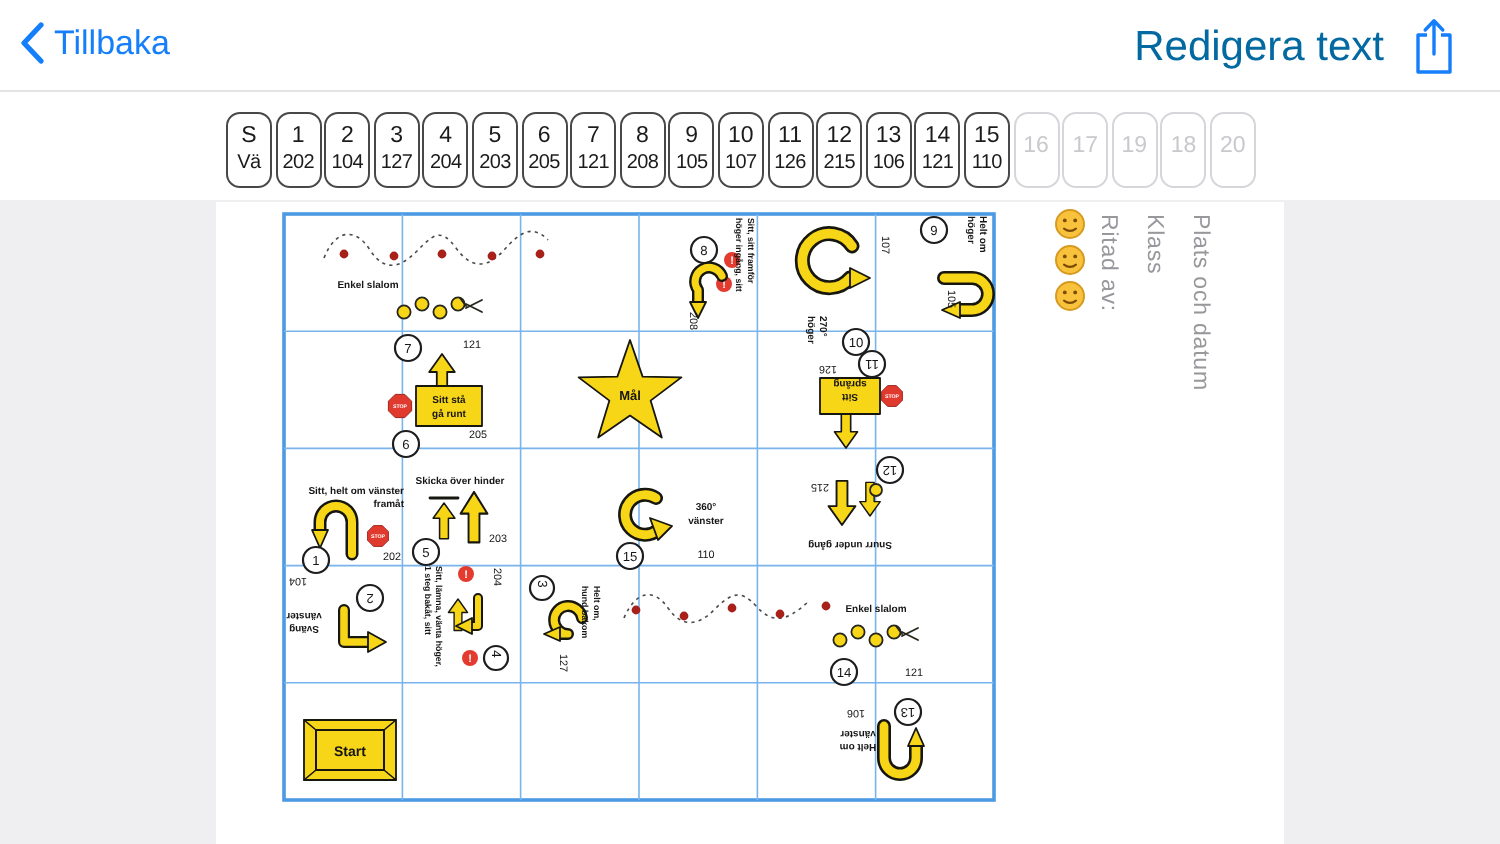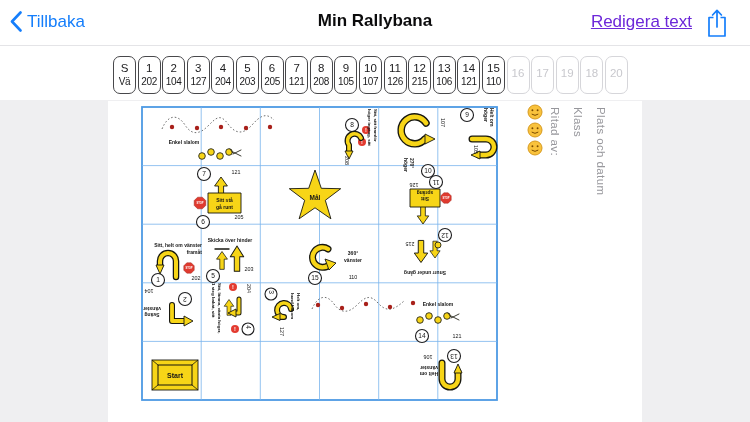--- a/index.html
+++ b/index.html
@@ -3,21 +3,21 @@
 <meta charset="utf-8">
 <style>
   html,body{margin:0;padding:0;background:#fff;}
   .screen{position:relative;width:750px;height:422px;overflow:hidden;background:#fff;
           font-family:"Liberation Sans",sans-serif;-webkit-font-smoothing:antialiased;}
   
   .nav{position:absolute;top:0;left:0;right:0;height:45px;background:#fff;border-bottom:1px solid #e4e4e7;}
   .back{position:absolute;left:10px;top:11px;display:flex;align-items:center;color:#157efb;font-size:17px;cursor:pointer;}
   .back svg{margin-right:5px;}
   .nav-title{position:absolute;left:0;right:0;top:11px;text-align:center;font-size:17px;font-weight:700;color:#0b0b0c;}
-  .edit{position:absolute;right:58px;top:12px;color:#6d28d9;font-size:17px;cursor:pointer;text-decoration:underline;}
+  .edit{position:absolute;right:58px;top:12px;color:#0369a1;font-size:21px;cursor:pointer;}
   .share{position:absolute;right:20px;top:8px;width:26px;height:30px;cursor:pointer;}
   
   .strip{position:absolute;top:56px;left:113px;display:flex;gap:1.6px;}
   .cell{box-sizing:border-box;width:23px;height:38px;border:1.5px solid #48484b;border-radius:7px;background:#fff;
         display:flex;flex-direction:column;align-items:center;justify-content:center;line-height:1;}
   .cnum{font-size:11.5px;color:#1b1b1d;}
   .cval{font-size:10px;color:#1b1b1d;margin-top:2.5px;letter-spacing:-0.3px;}
   .cell.off{border-color:#d6d6da;}
   .cell.off .cnum{color:#c8c8cd;}
   
@@ -50,21 +50,20 @@
 
 <div class="screen">
 
   <header class="nav">
     <div class="back">
       <svg width="12" height="21" viewBox="0 0 12 21">
         <path d="M10.5 1.5 L2 10.5 L10.5 19.5" fill="none" stroke="#157efb" stroke-width="2.6" stroke-linecap="round" stroke-linejoin="round"></path>
       </svg>
       <span>Tillbaka</span>
     </div>
-    <div class="nav-title">Min Rallybana</div>
     <div class="edit">Redigera text</div>
     <svg class="share" viewBox="0 0 26 30">
       <path d="M9.5 9.5 H5 V28 H21 V9.5 H16.5" fill="none" stroke="#157efb" stroke-width="1.7" stroke-linejoin="round"></path>
       <path d="M13 19 V2.6 M8.6 7 L13 2.4 L17.4 7" fill="none" stroke="#157efb" stroke-width="1.7" stroke-linecap="round" stroke-linejoin="round"></path>
     </svg>
   </header>
 
   <div class="strip">
     <div class="cell">
         <span class="cnum">S</span>

